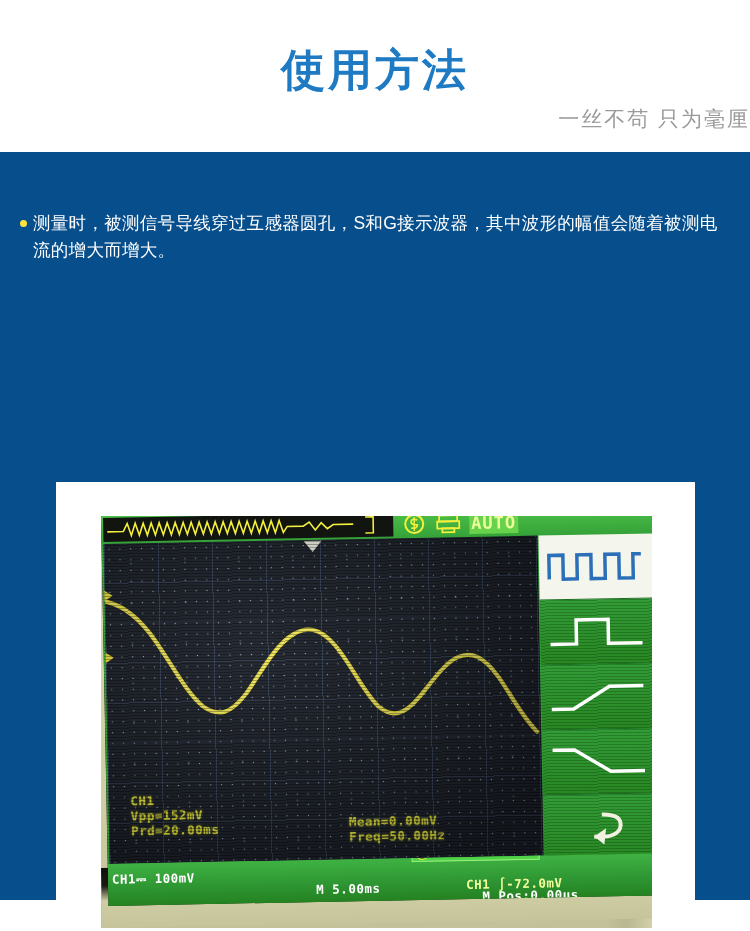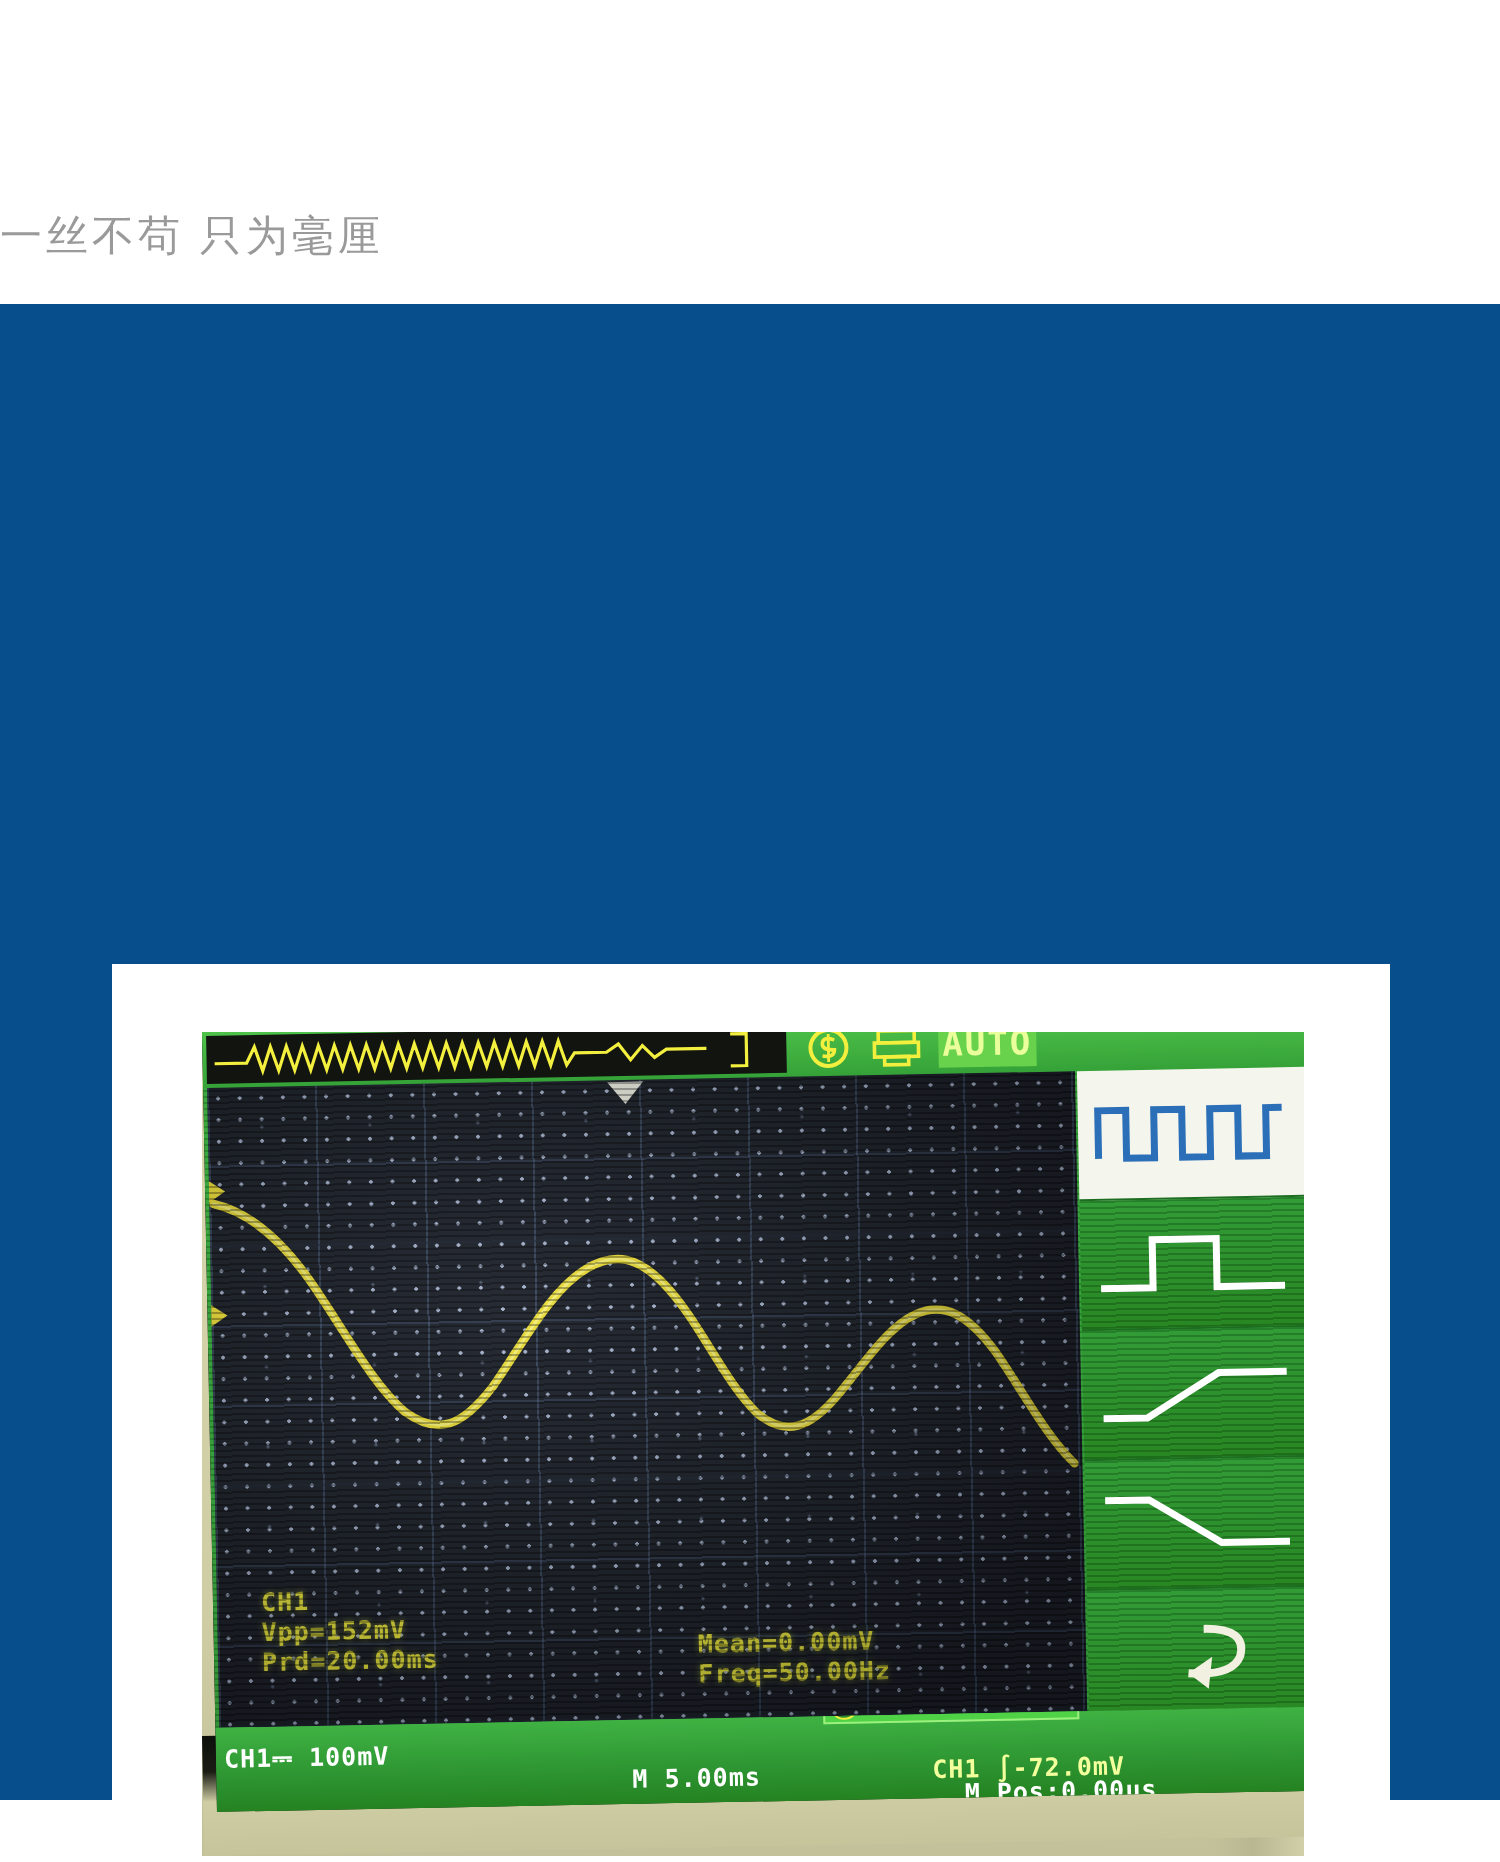--- a/index.html
+++ b/index.html
@@ -31,21 +31,21 @@
     font-weight: bold;
     color: #1e7ac2;
     letter-spacing: 3px;
     line-height: 1;
   }
   #page-subtitle {
     position: absolute;
     top: 108px;
     left: 0;
     width: 750px;
-    text-align: left;
+    text-align: right;
     font-size: 21px;
     color: #9a9a9a;
     letter-spacing: 2px;
     line-height: 1;
   }
 
   
   #blue-band {
     position: absolute;
     top: 152px;
@@ -342,26 +342,31 @@
     position: absolute;
     right: 0; top: 0;
     width: 46px; height: 412px;
     background: linear-gradient(90deg, rgba(120,125,95,0.0), #b9b792 45%, #d2d0a8 100%);
   }
 </style>
 </head>
 <body>
 
 <div id="header">
+  <div id="page-title">使用方法</div>
   <div id="page-subtitle">一丝不苟 只为毫厘</div>
 </div>
 
 <div id="blue-band">
 
   <div id="bullet-list">
+    <div class="bullet-row">
+      <span class="bullet-dot"></span>
+      <span class="bullet-text">测量时，被测信号导线穿过互感器圆孔，S和G接示波器，其中波形的幅值会随着被测电流的增大而增大。</span>
+    </div>
   </div>
 
   <div id="photo-card">
 
     <div id="scope-photo">
       <div id="photo-backdrop"></div>
       <div id="scope-right-edge"></div>
 
       <div id="scope-foot"></div>
 

